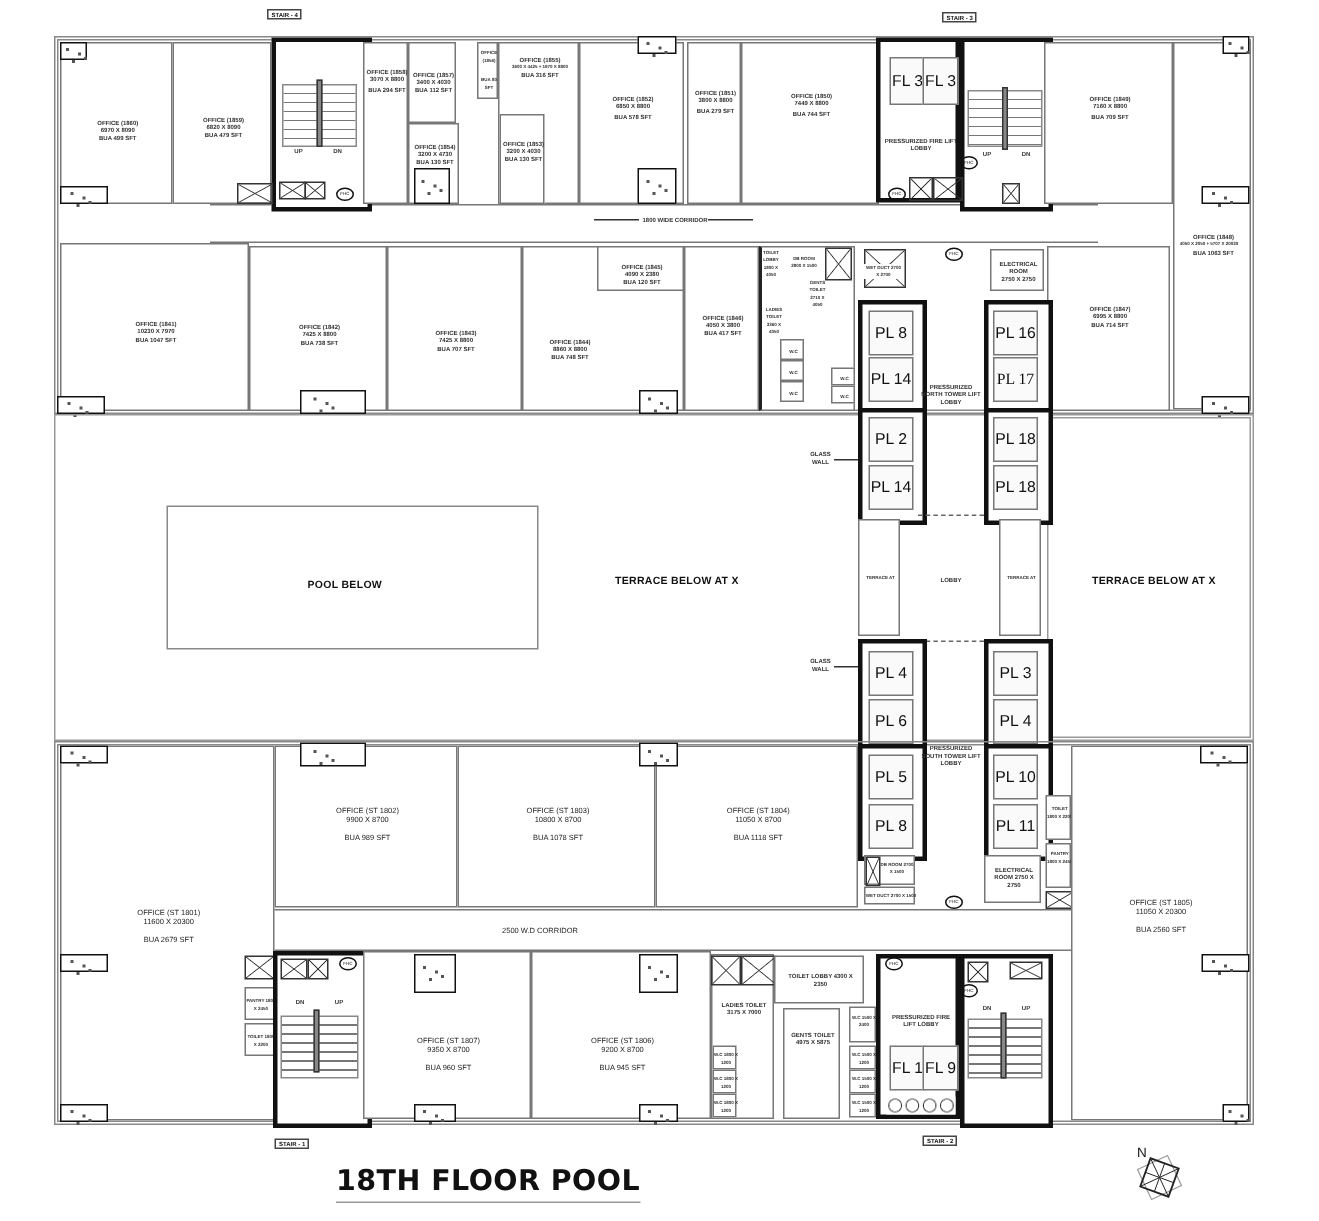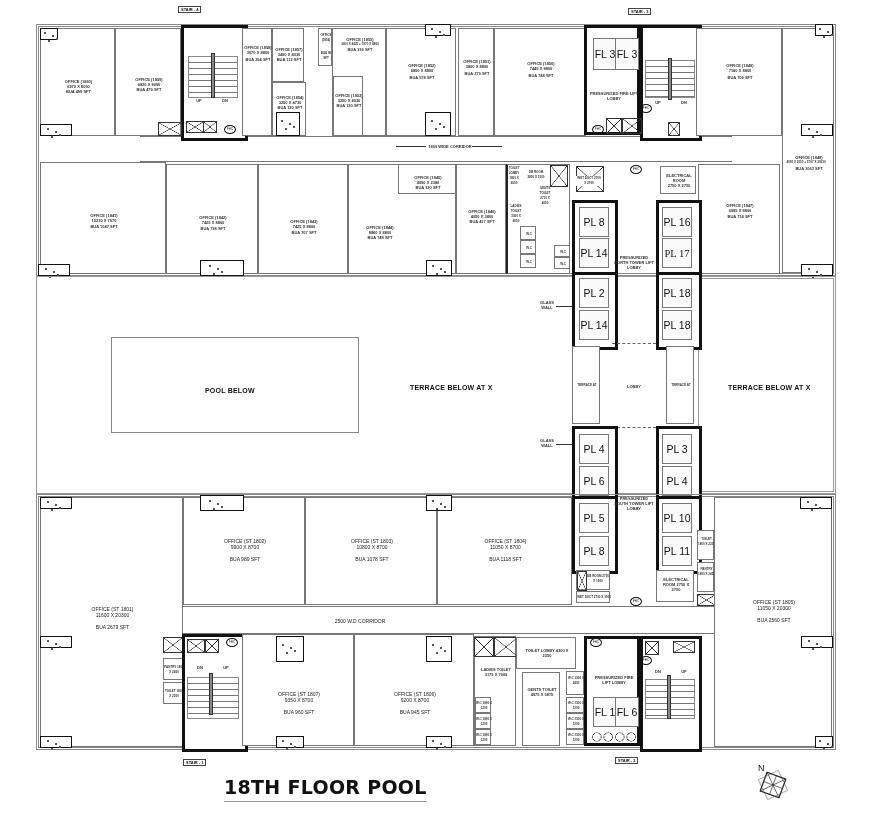--- a/index.html
+++ b/index.html
@@ -372,21 +372,21 @@
 <div class="abs room" style="left:566px;top:713px;width:18px;height:16px;">
     <div class="lbl" style="left:0;width:18px;top:3px;font-size:3px;">W.C 1500 X 1200</div>
   </div>
 <div class="abs room" style="left:566px;top:729px;width:18px;height:16px;">
     <div class="lbl" style="left:0;width:18px;top:3px;font-size:3px;">W.C 1500 X 1200</div>
   </div>
 
 <div class="abs thick" style="left:584px;top:636px;width:56px;height:110px;">
   <div class="lbl" style="left:4px;top:36px;width:46px;">PRESSURIZED FIRE LIFT LOBBY</div>
   <div class="lift" style="left:6px;top:58px;width:22px;height:28px;">FL 1</div>
-  <div class="lift" style="left:28px;top:58px;width:22px;height:28px;">FL 6</div>
+  <div class="lift" style="left:28px;top:58px;width:22px;height:28px;">FL 9</div>
   <div class="abs" style="left:4px;top:92px;width:46px;height:12px;background:radial-gradient(circle,#fff 45%,#111 50%,#fff 58%) 0 0/11.5px 12px repeat-x;"></div>
 </div>
 <div class="fhc" style="left:590px;top:638px;">FHC</div>
 <div class="stair" style="left:640px;top:636px;width:56px;height:110px;">
   <div class="xbox" style="left:2px;top:2px;width:12px;height:12px;"></div>
   <div class="xbox" style="left:30px;top:2px;width:20px;height:10px;"></div>
   <div class="treads" style="left:2px;top:40px;width:48px;height:38px;"></div>
   <div class="abs" style="left:24px;top:36px;width:4px;height:44px;background:#888;border:1px solid #333;"></div>
   <div class="lbl" style="left:10px;top:30px;width:10px;">DN</div>
   <div class="lbl" style="left:36px;top:30px;width:10px;">UP</div>

